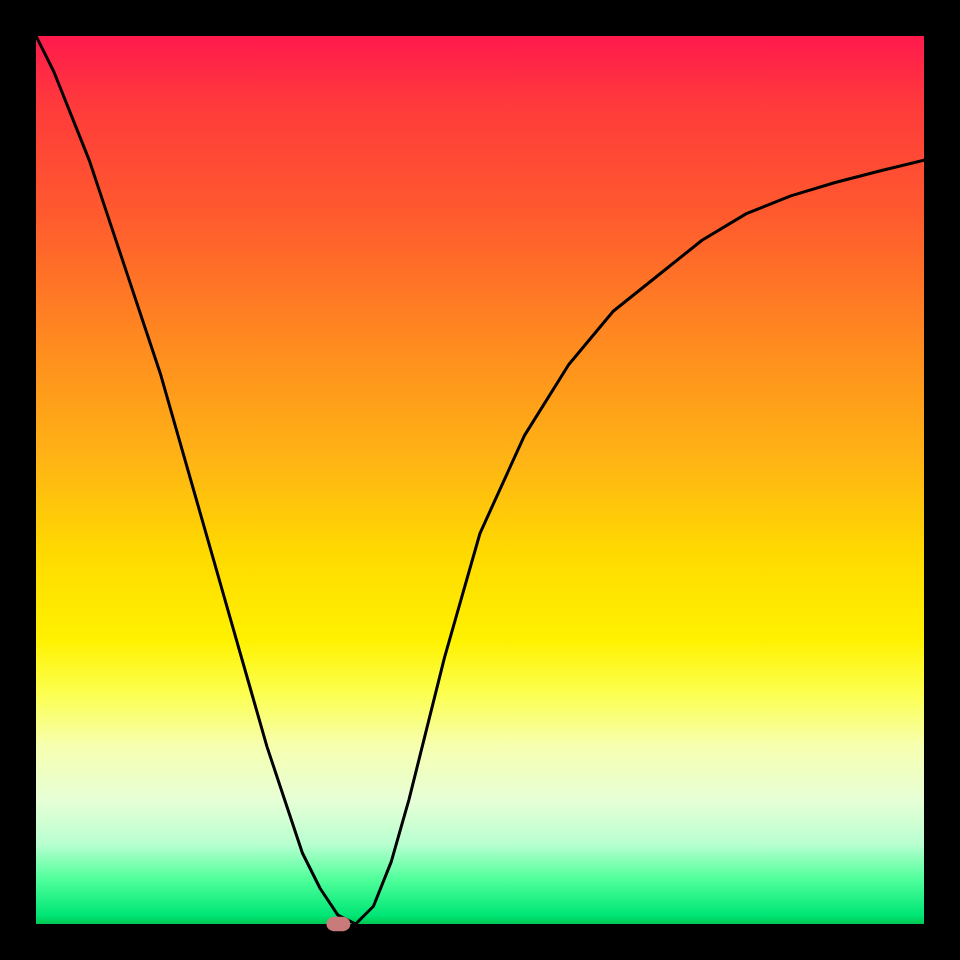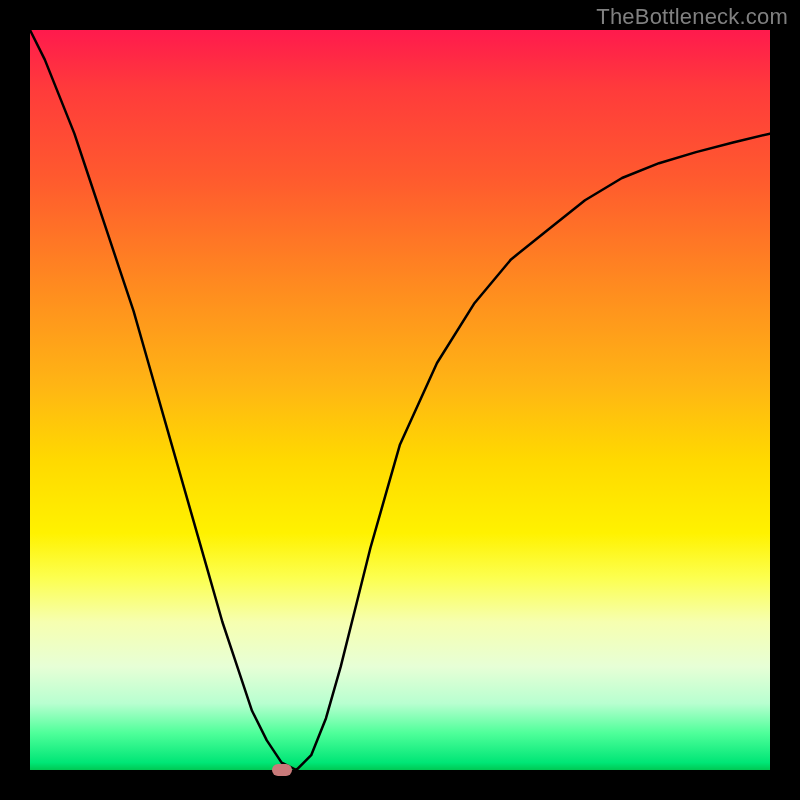--- a/index.html
+++ b/index.html
@@ -64,21 +64,20 @@
     background: #c97a7a;
     border-radius: 6px;
     transform: translate(-50%, -50%);
   }
 </style>
 </head>
 <body>
 
 <div class="frame">
 
-  <div class="attribution">TheBottleneck.com</div>
 
   <div class="plot">
 
     <svg class="curve" viewBox="0 0 740 740" preserveAspectRatio="none">
       <path id="curve-path" d="M0.00 0.00 L14.80 29.60 L29.60 66.60 L44.40 103.60 L59.20 148.00 L74.00 192.40 L88.80 236.80 L103.60 281.20 L118.40 333.00 L133.20 384.80 L148.00 436.60 L162.80 488.40 L177.60 540.20 L192.40 592.00 L207.20 636.40 L222.00 680.80 L236.80 710.40 L251.60 732.60 L266.40 740.00 L281.20 725.20 L296.00 688.20 L310.80 636.40 L325.60 577.20 L340.40 518.00 L355.20 466.20 L370.00 414.40 L407.00 333.00 L444.00 273.80 L481.00 229.40 L518.00 199.80 L555.00 170.20 L592.00 148.00 L629.00 133.20 L666.00 122.10 L703.00 112.48 L740.00 103.60" stroke="#000" stroke-width="2.5" fill="none" stroke-linejoin="round" stroke-linecap="round"></path>
     </svg>
 
     <div class="marker" id="marker" style="left: 251.6px; top: 740px;"></div>
 
   </div>

